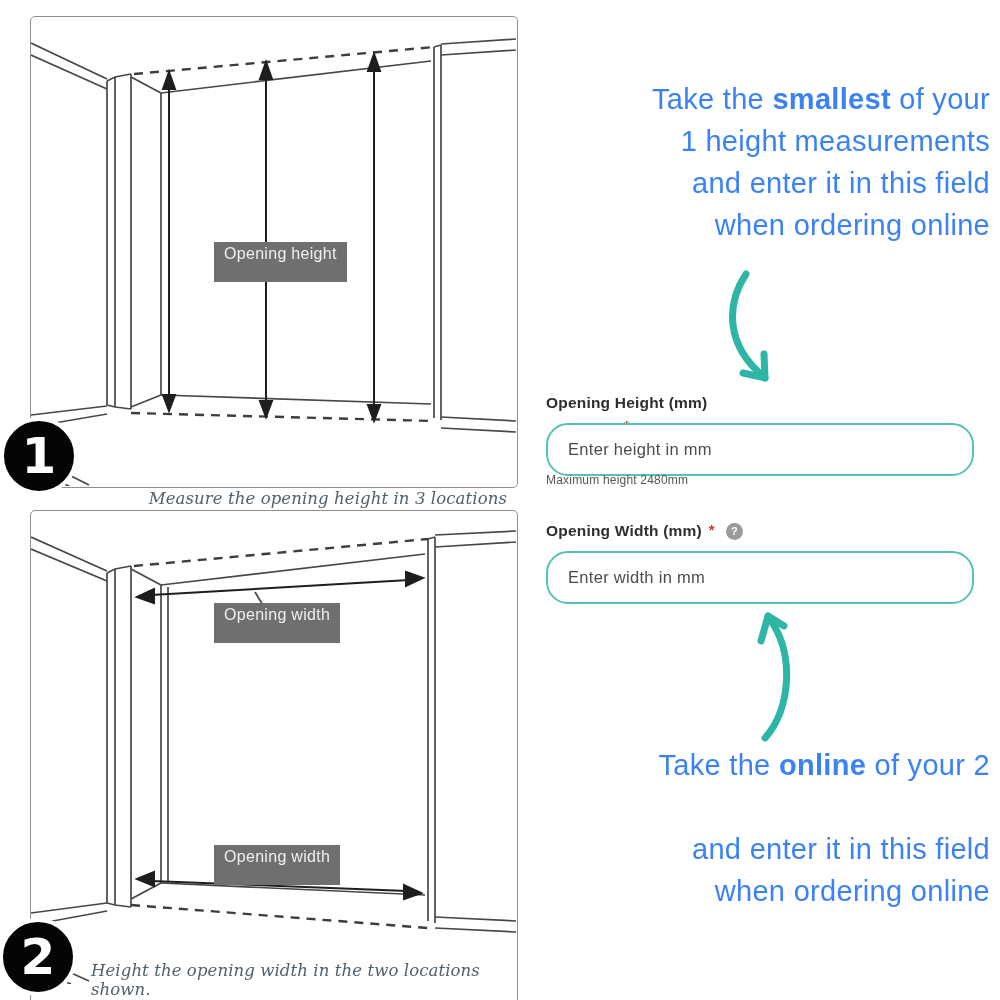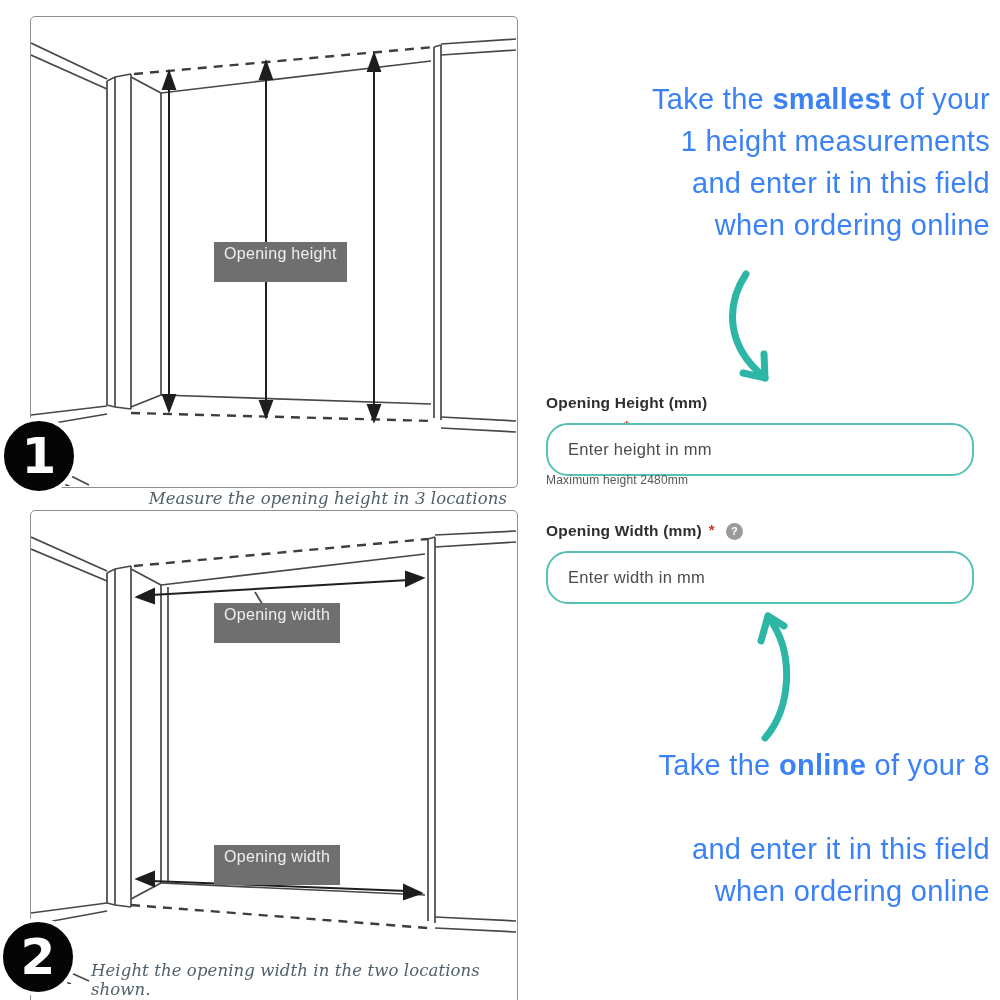--- a/index.html
+++ b/index.html
@@ -212,19 +212,19 @@
 
   <svg class="curve-arrow" id="arrow-up" width="90" height="140" viewBox="0 0 90 140">
     <g stroke="#2db5a5" stroke-width="7" fill="none" stroke-linecap="round">
       <path d="M32,133 C58,104 62,48 36,13"></path>
       <path d="M35,11 L28,36"></path>
       <path d="M35,11 L51,21"></path>
     </g>
   </svg>
 
   <p class="instruction" id="instruction-width">
-    <span>Take the </span><b>online</b><span> of your 8</span><br>
+    <span>Take the </span><b>online</b><span> of your 2</span><br>
     <br>
     <span>and enter it in this field</span><br>
     <span>when ordering online</span>
   </p>
 
 </div>
 
 </body></html>

